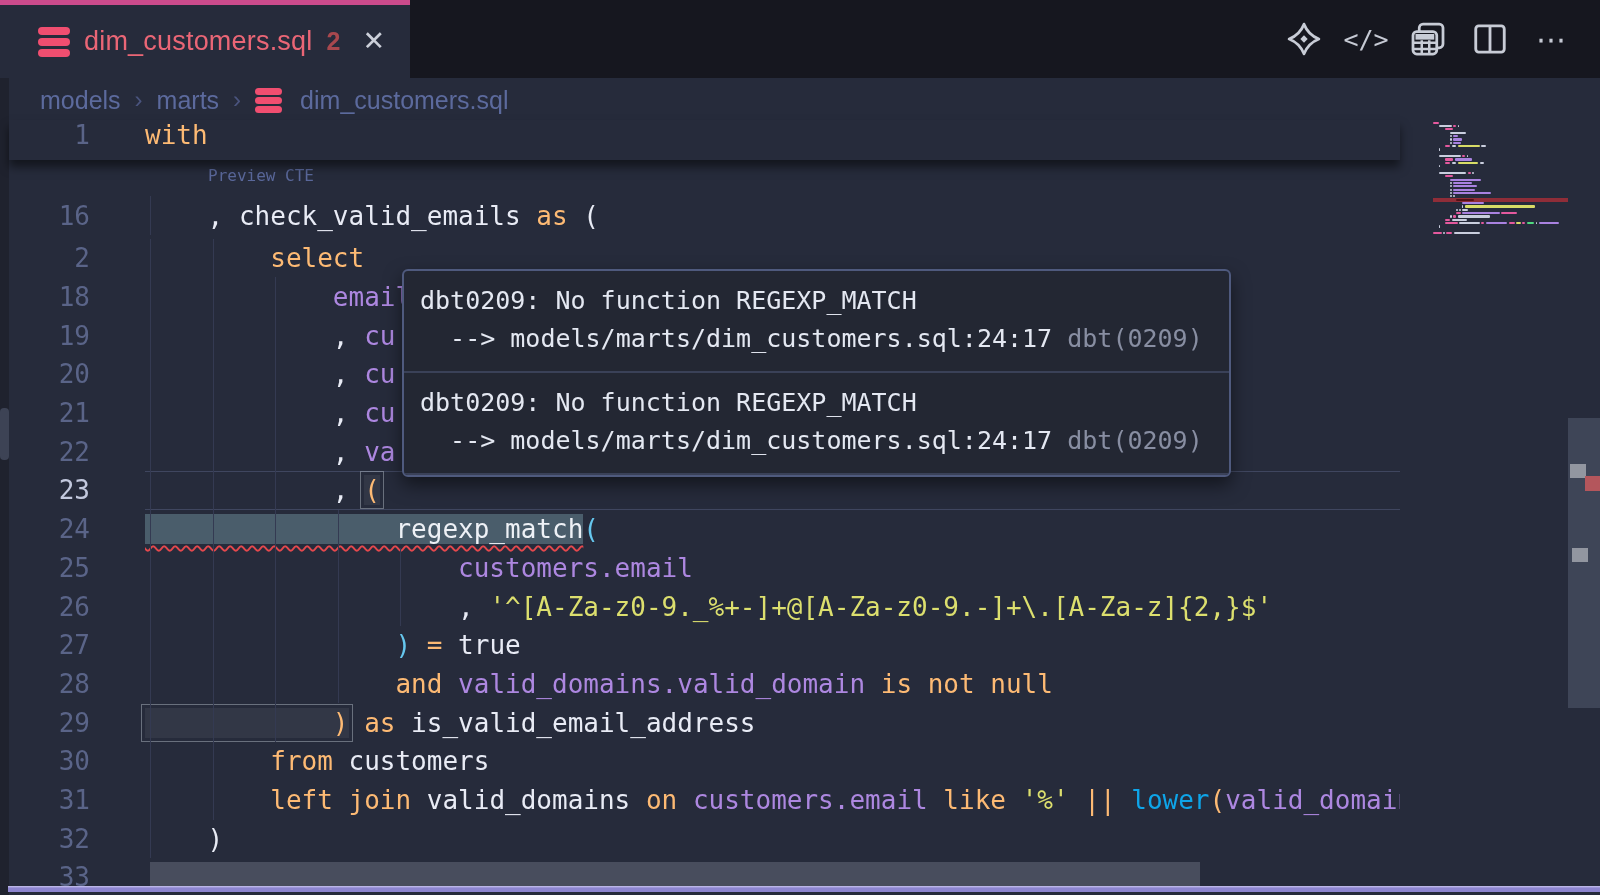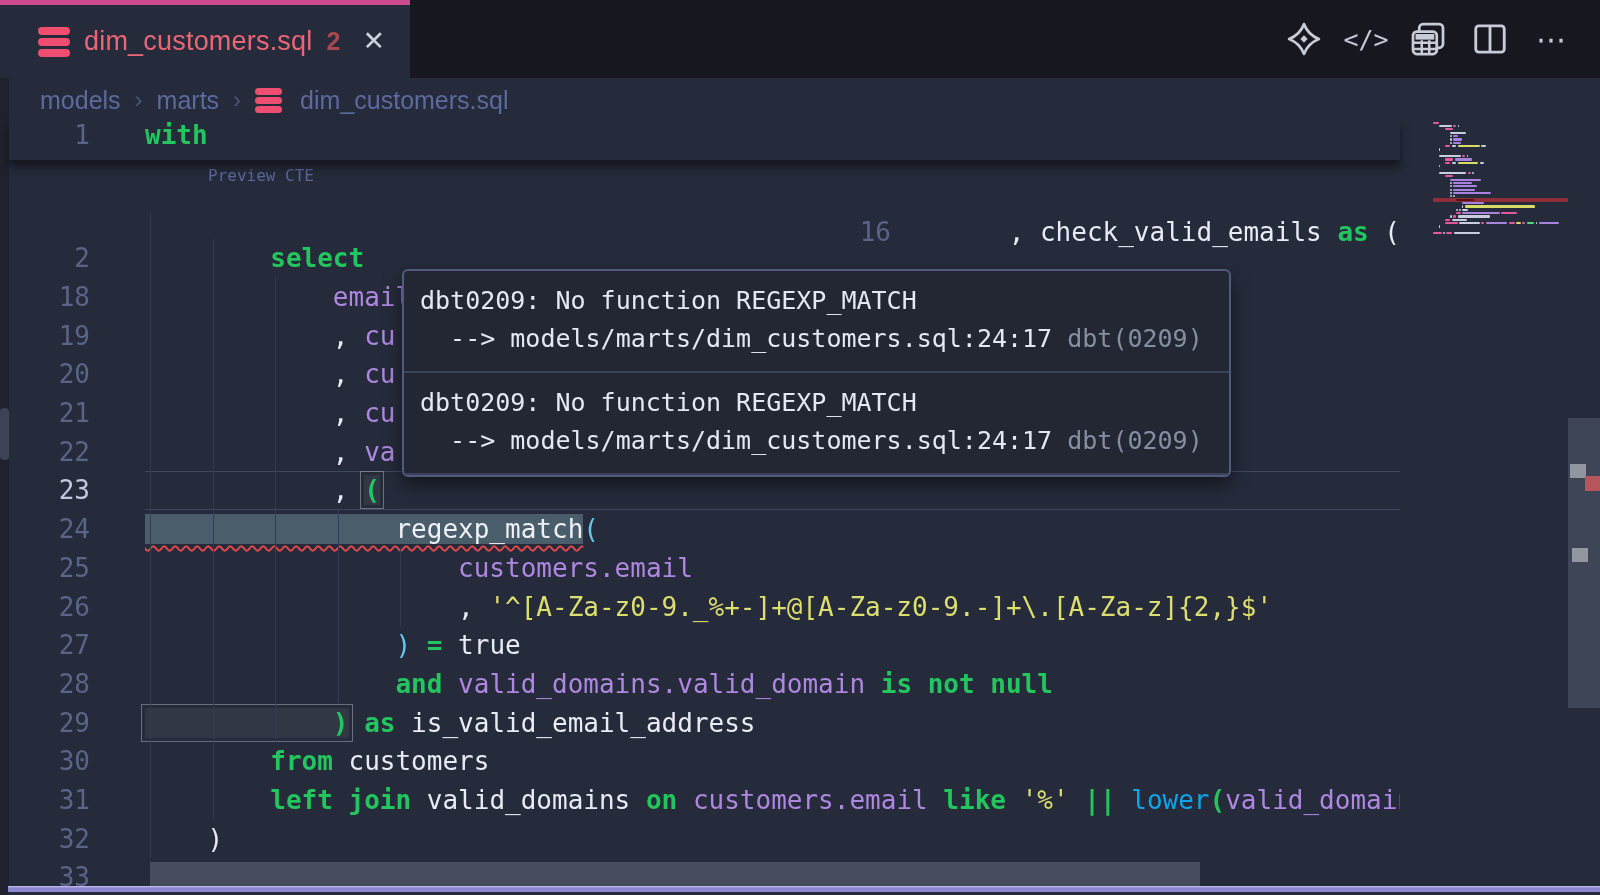--- a/index.html
+++ b/index.html
@@ -37,21 +37,21 @@
   
   .code-font{font-family:"DejaVu Sans Mono",monospace;font-size:26px;}
   .sticky{position:absolute;left:9px;top:120px;width:1391px;height:40px;background:#262b3b;
     box-shadow:0 7px 9px rgba(0,0,0,.5);z-index:5;display:flex;}
   .lineswrap{position:absolute;left:9px;top:160px;width:1391px;bottom:0;overflow:hidden;z-index:1;}
   .codelens{position:absolute;left:199px;top:6px;font-size:16px;color:#5a689b;cursor:pointer;}
   .cline{position:absolute;left:0;width:1391px;height:39px;display:flex;align-items:center;white-space:pre;}
   .gut{width:81px;text-align:right;color:#5a6488;flex:0 0 auto;font-size:26px;}
   .gut.active{color:#c2c8dd;}
   .ctext{margin-left:55px;white-space:pre;}
-  .c-p{color:#e8ebf5;} .c-k{color:#22c55e;font-weight:bold;} .c-id{color:#ad87e0;} .c-s{color:#dcdf6e;}
+  .c-p{color:#e8ebf5;} .c-k{color:#fdba74;} .c-id{color:#ad87e0;} .c-s{color:#dcdf6e;}
   .c-fn{color:#0ea5e9;margin-top:8px;} .c-cy{color:#66c7ee;}
   .c-hl{color:#eef1f6;background:#4a5d6b;text-decoration:underline wavy #e5484d 2px;text-underline-offset:7px;}
   .bbox{outline:1.5px solid rgba(160,170,180,.55);outline-offset:3px;background:rgba(140,150,160,.12);}
   .guide{position:absolute;width:1px;background:#343a52;top:0;height:39px;}
   .curline{position:absolute;left:136px;width:1255px;height:39px;border-top:1.5px solid #3f465f;
     border-bottom:1.5px solid #3f465f;box-sizing:border-box;}
 
   
   .hover{position:absolute;left:402px;top:269px;width:825px;background:#232733;border:2px solid #4f5a7e;
     border-radius:6px;z-index:20;box-shadow:0 8px 18px rgba(0,0,0,.5);overflow:hidden;}
@@ -135,21 +135,21 @@
     <div class="lefthandle"></div>
   </div>
 
   <div class="sticky code-font">
     <span class="gut">1</span>
     <span class="ctext c-k">with</span>
   </div>
 
   <div class="lineswrap code-font" id="lineswrap">
     <div class="codelens">Preview CTE</div>
-  <div class="cline" style="top: 52px; justify-content: flex-end;"><span class="gut">16</span><span class="guide" style="left: 141px;"></span><span class="ctext"><span class="c-p">    , check_valid_emails </span><span class="c-k">as</span><span class="c-p"> (</span></span></div>
+  <div class="cline" style="top: 36px;"><span class="gut">16</span><span class="guide" style="left: 141px;"></span><span class="ctext"><span class="c-p">    , check_valid_emails </span><span class="c-k">as</span><span class="c-p"> (</span></span></div>
       <div class="cline" style="top: 78.7px;"><span class="gut">2</span><span class="guide" style="left: 141px;"></span><span class="guide" style="left: 203.6px;"></span><span class="ctext"><span class="c-k">        select</span></span></div>
       <div class="cline" style="top: 117.4px;"><span class="gut">18</span><span class="guide" style="left: 141px;"></span><span class="guide" style="left: 203.6px;"></span><span class="guide" style="left: 266.2px;"></span><span class="ctext"><span class="c-id">            email</span></span></div>
       <div class="cline" style="top: 156.1px;"><span class="gut">19</span><span class="guide" style="left: 141px;"></span><span class="guide" style="left: 203.6px;"></span><span class="guide" style="left: 266.2px;"></span><span class="ctext"><span class="c-p">            , </span><span class="c-id">cu</span></span></div>
       <div class="cline" style="top: 194.8px;"><span class="gut">20</span><span class="guide" style="left: 141px;"></span><span class="guide" style="left: 203.6px;"></span><span class="guide" style="left: 266.2px;"></span><span class="ctext"><span class="c-p">            , </span><span class="c-id">cu</span></span></div>
       <div class="cline" style="top: 233.5px;"><span class="gut">21</span><span class="guide" style="left: 141px;"></span><span class="guide" style="left: 203.6px;"></span><span class="guide" style="left: 266.2px;"></span><span class="ctext"><span class="c-p">            , </span><span class="c-id">cu</span></span></div>
       <div class="cline" style="top: 272.2px;"><span class="gut">22</span><span class="guide" style="left: 141px;"></span><span class="guide" style="left: 203.6px;"></span><span class="guide" style="left: 266.2px;"></span><span class="ctext"><span class="c-p">            , </span><span class="c-id">va</span></span></div>
       <div class="curline" style="top: 310.9px;"></div>
       <div class="cline" style="top: 310.9px;"><span class="gut active">23</span><span class="guide" style="left: 141px;"></span><span class="guide" style="left: 203.6px;"></span><span class="guide" style="left: 266.2px;"></span><span class="ctext"><span class="c-p">            , </span><span class="c-k bbox">(</span></span></div>
       <div class="cline" style="top: 349.6px;"><span class="gut">24</span><span class="guide" style="left: 141px;"></span><span class="guide" style="left: 203.6px;"></span><span class="guide" style="left: 266.2px;"></span><span class="guide" style="left: 328.8px;"></span><span class="ctext"><span class="c-hl">                regexp_match</span><span class="c-cy">(</span></span></div>
       <div class="cline" style="top: 388.3px;"><span class="gut">25</span><span class="guide" style="left: 141px;"></span><span class="guide" style="left: 203.6px;"></span><span class="guide" style="left: 266.2px;"></span><span class="guide" style="left: 328.8px;"></span><span class="guide" style="left: 391.4px;"></span><span class="ctext"><span class="c-id">                    customers.email</span></span></div>

